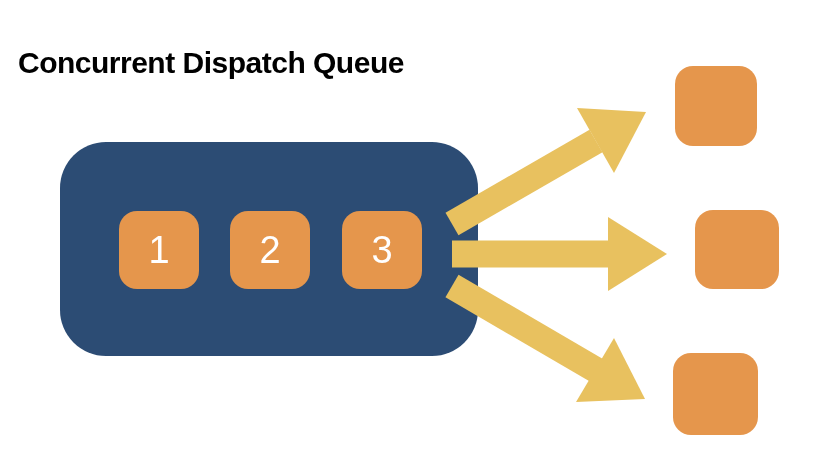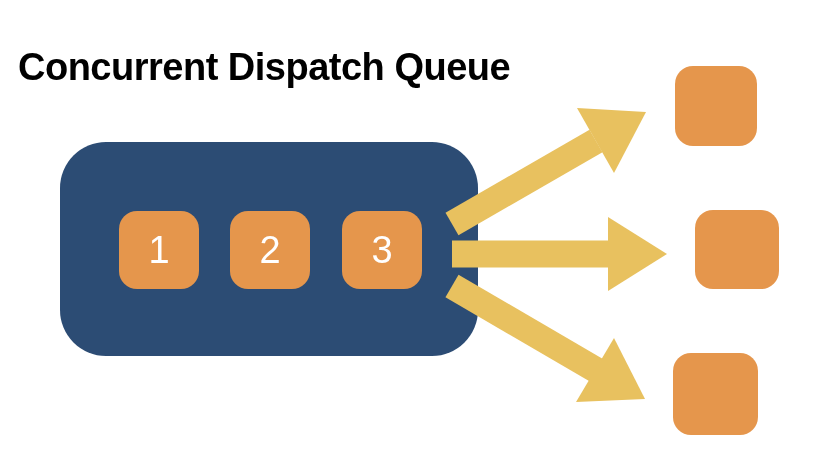--- a/index.html
+++ b/index.html
@@ -13,21 +13,21 @@
     width: 832px;
     height: 472px;
     background: #ffffff;
     overflow: hidden;
   }
   .title {
     position: absolute;
     left: 18px;
     top: 46px;
     margin: 0;
-    font-size: 38px;
+    font-size: 30px;
     font-weight: bold;
     letter-spacing: -0.5px;
     color: #000000;
     white-space: nowrap;
   }
   .queue-box {
     position: absolute;
     left: 60px;
     top: 142px;
     width: 418px;

